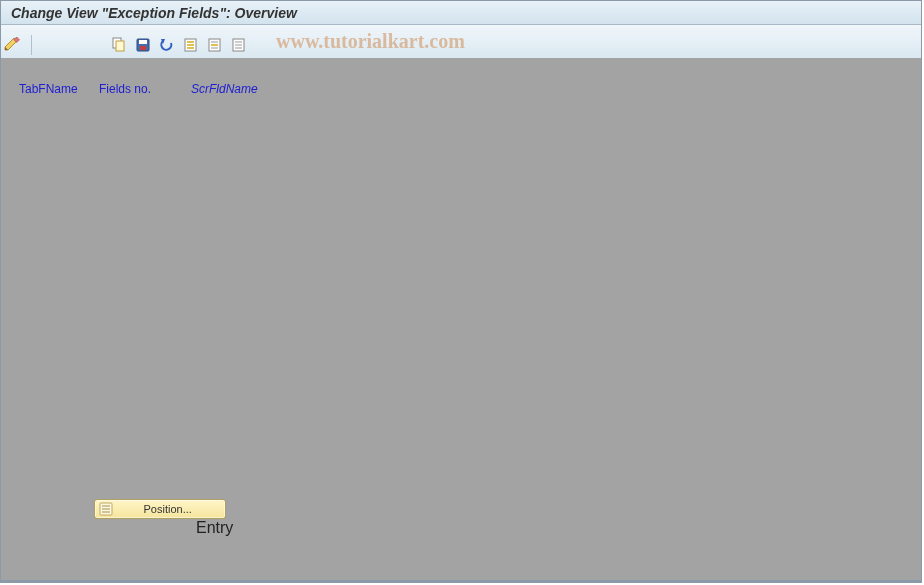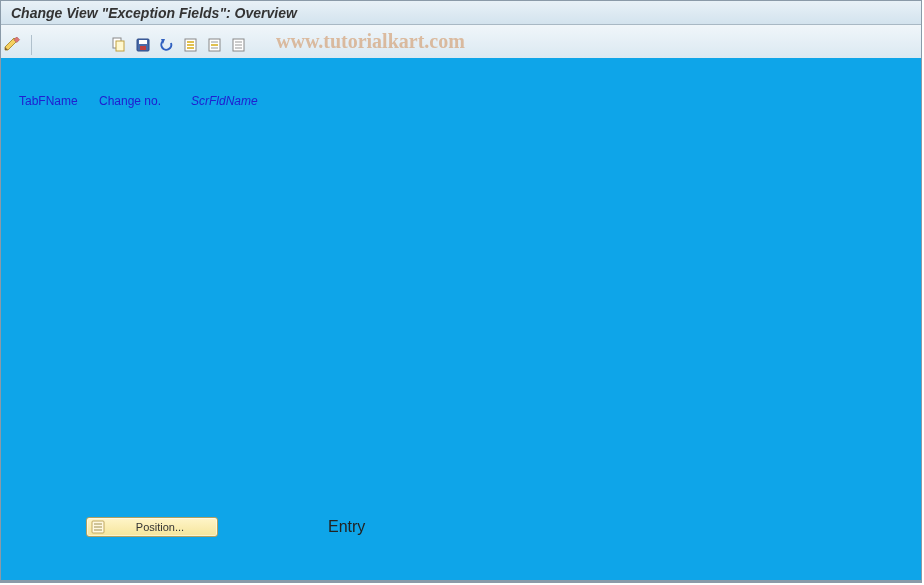--- a/index.html
+++ b/index.html
@@ -75,22 +75,22 @@
       color: rgba(210, 150, 100, 0.6);
       font-family: Georgia, serif;
       pointer-events: none;
     }
     .content {
       position: absolute;
       top: 57px;
       left: 0;
       right: 0;
       bottom: 0;
-      background: #0ea5e9;
-      padding: 36px 18px;
+      background: #a3a3a3;
+      padding: 24px 18px;
     }
     .column-headers {
       display: flex;
       gap: 0;
       color: #2020d0;
     }
     .column-headers .col {
       white-space: nowrap;
     }
     .col1 { width: 80px; }
@@ -99,20 +99,21 @@
     .row2 {
       color: #2020d0;
       margin-top: 6px;
     }
     .footer-area {
       position: absolute;
       left: 85px;
       bottom: 45px;
       display: flex;
       align-items: center;
+      flex-direction: column;
     }
     .position-btn {
       display: inline-flex;
       align-items: center;
       background: linear-gradient(to bottom, #fff5c9, #f5e59c);
       border: 1px solid #b0a060;
       border-radius: 3px;
       height: 20px;
       width: 132px;
       padding: 0 4px;
@@ -206,21 +207,21 @@
         <rect x="4" y="10" width="7" height="2" fill="#ccc"></rect>
       </svg>
     </div>
 
     <div class="watermark">www.tutorialkart.com</div>
   </div>
 
   <div class="content">
     <div class="column-headers">
       <span class="col col1">TabFName</span>
-      <span class="col col2">Change no.</span>
+      <span class="col col2">Fields no.</span>
       <span class="col col3">ScrFldName</span>
     </div>
 
     <div class="footer-area">
       <div class="position-btn">
         <span class="pos-icon">
           <svg width="14" height="14">
             <rect x="1" y="1" width="12" height="12" fill="#fff8e0" stroke="#c0a860" rx="1"></rect>
             <line x1="3" y1="4" x2="11" y2="4" stroke="#a09050"></line>
             <line x1="3" y1="7" x2="11" y2="7" stroke="#a09050"></line>

